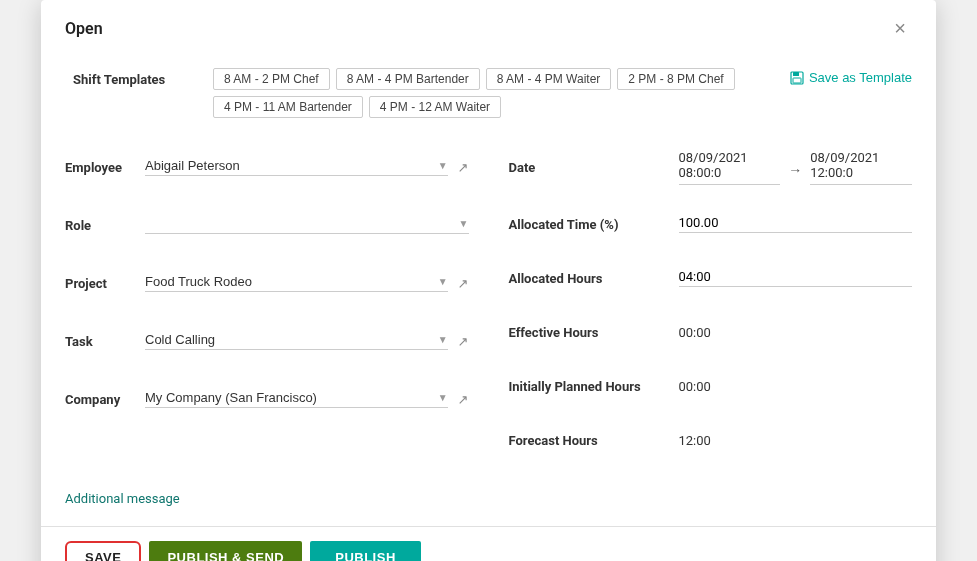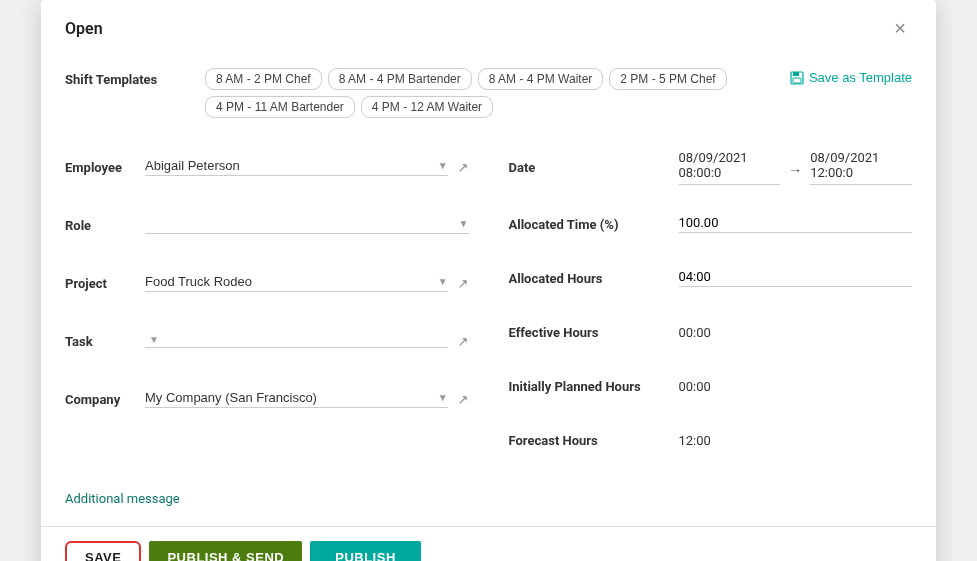--- a/index.html
+++ b/index.html
@@ -51,30 +51,31 @@
       align-items: flex-start;
       padding: 16px 0 8px 0;
       gap: 0;
     }
     .shift-templates-label {
       font-weight: 700;
       color: #333;
       min-width: 140px;
       padding-top: 4px;
       font-size: 13px;
+      margin-left: 8px;
     }
     .shift-template-chips {
       display: flex;
       flex-wrap: wrap;
       gap: 6px;
       flex: 1;
     }
     .chip {
       border: 1px solid #ccc;
-      border-radius: 9px;
+      border-radius: 2px;
       padding: 3px 10px;
       font-size: 12px;
       color: #444;
       cursor: pointer;
       background: #fff;
     }
     .save-template-btn {
       display: flex;
       align-items: center;
       gap: 5px;
@@ -297,21 +298,21 @@
 
   <div class="modal-body">
 
     <div class="shift-templates-row">
       <span class="shift-templates-label">Shift Templates</span>
       <div class="chips-and-save">
         <div class="shift-template-chips">
           <button class="chip">8 AM - 2 PM Chef</button>
           <button class="chip">8 AM - 4 PM Bartender</button>
           <button class="chip">8 AM - 4 PM Waiter</button>
-          <button class="chip">2 PM - 5 PM Chef</button>
+          <button class="chip">2 PM - 8 PM Chef</button>
           <button class="chip">4 PM - 11 AM Bartender</button>
           <button class="chip">4 PM - 12 AM Waiter</button>
         </div>
         <button class="save-template-btn">
           <svg width="14" height="14" viewBox="0 0 14 14" fill="none" xmlns="http://www.w3.org/2000/svg">
             <rect x="1" y="1" width="12" height="12" rx="1" stroke="#00a99d" stroke-width="1.2" fill="none"></rect>
             <rect x="3" y="1" width="6" height="4" rx="0.5" fill="#00a99d"></rect>
             <rect x="3" y="7" width="8" height="5" rx="0.5" fill="none" stroke="#00a99d" stroke-width="1"></rect>
           </svg>
           <span>Save as Template</span>
@@ -358,20 +359,23 @@
               <span class="dropdown-arrow">▼</span>
             </div>
             <span class="external-link-icon">↗</span>
           </div>
         </div>
 
         <div class="field-row">
           <span class="field-label">Task</span>
           <div class="field-value">
             <div class="field-input-wrapper">
+              <select>
+                <option>Cold Calling</option>
+              </select>
               <span class="dropdown-arrow">▼</span>
             </div>
             <span class="external-link-icon">↗</span>
           </div>
         </div>
 
         <div class="field-row">
           <span class="field-label">Company</span>
           <div class="field-value">
             <div class="field-input-wrapper">

